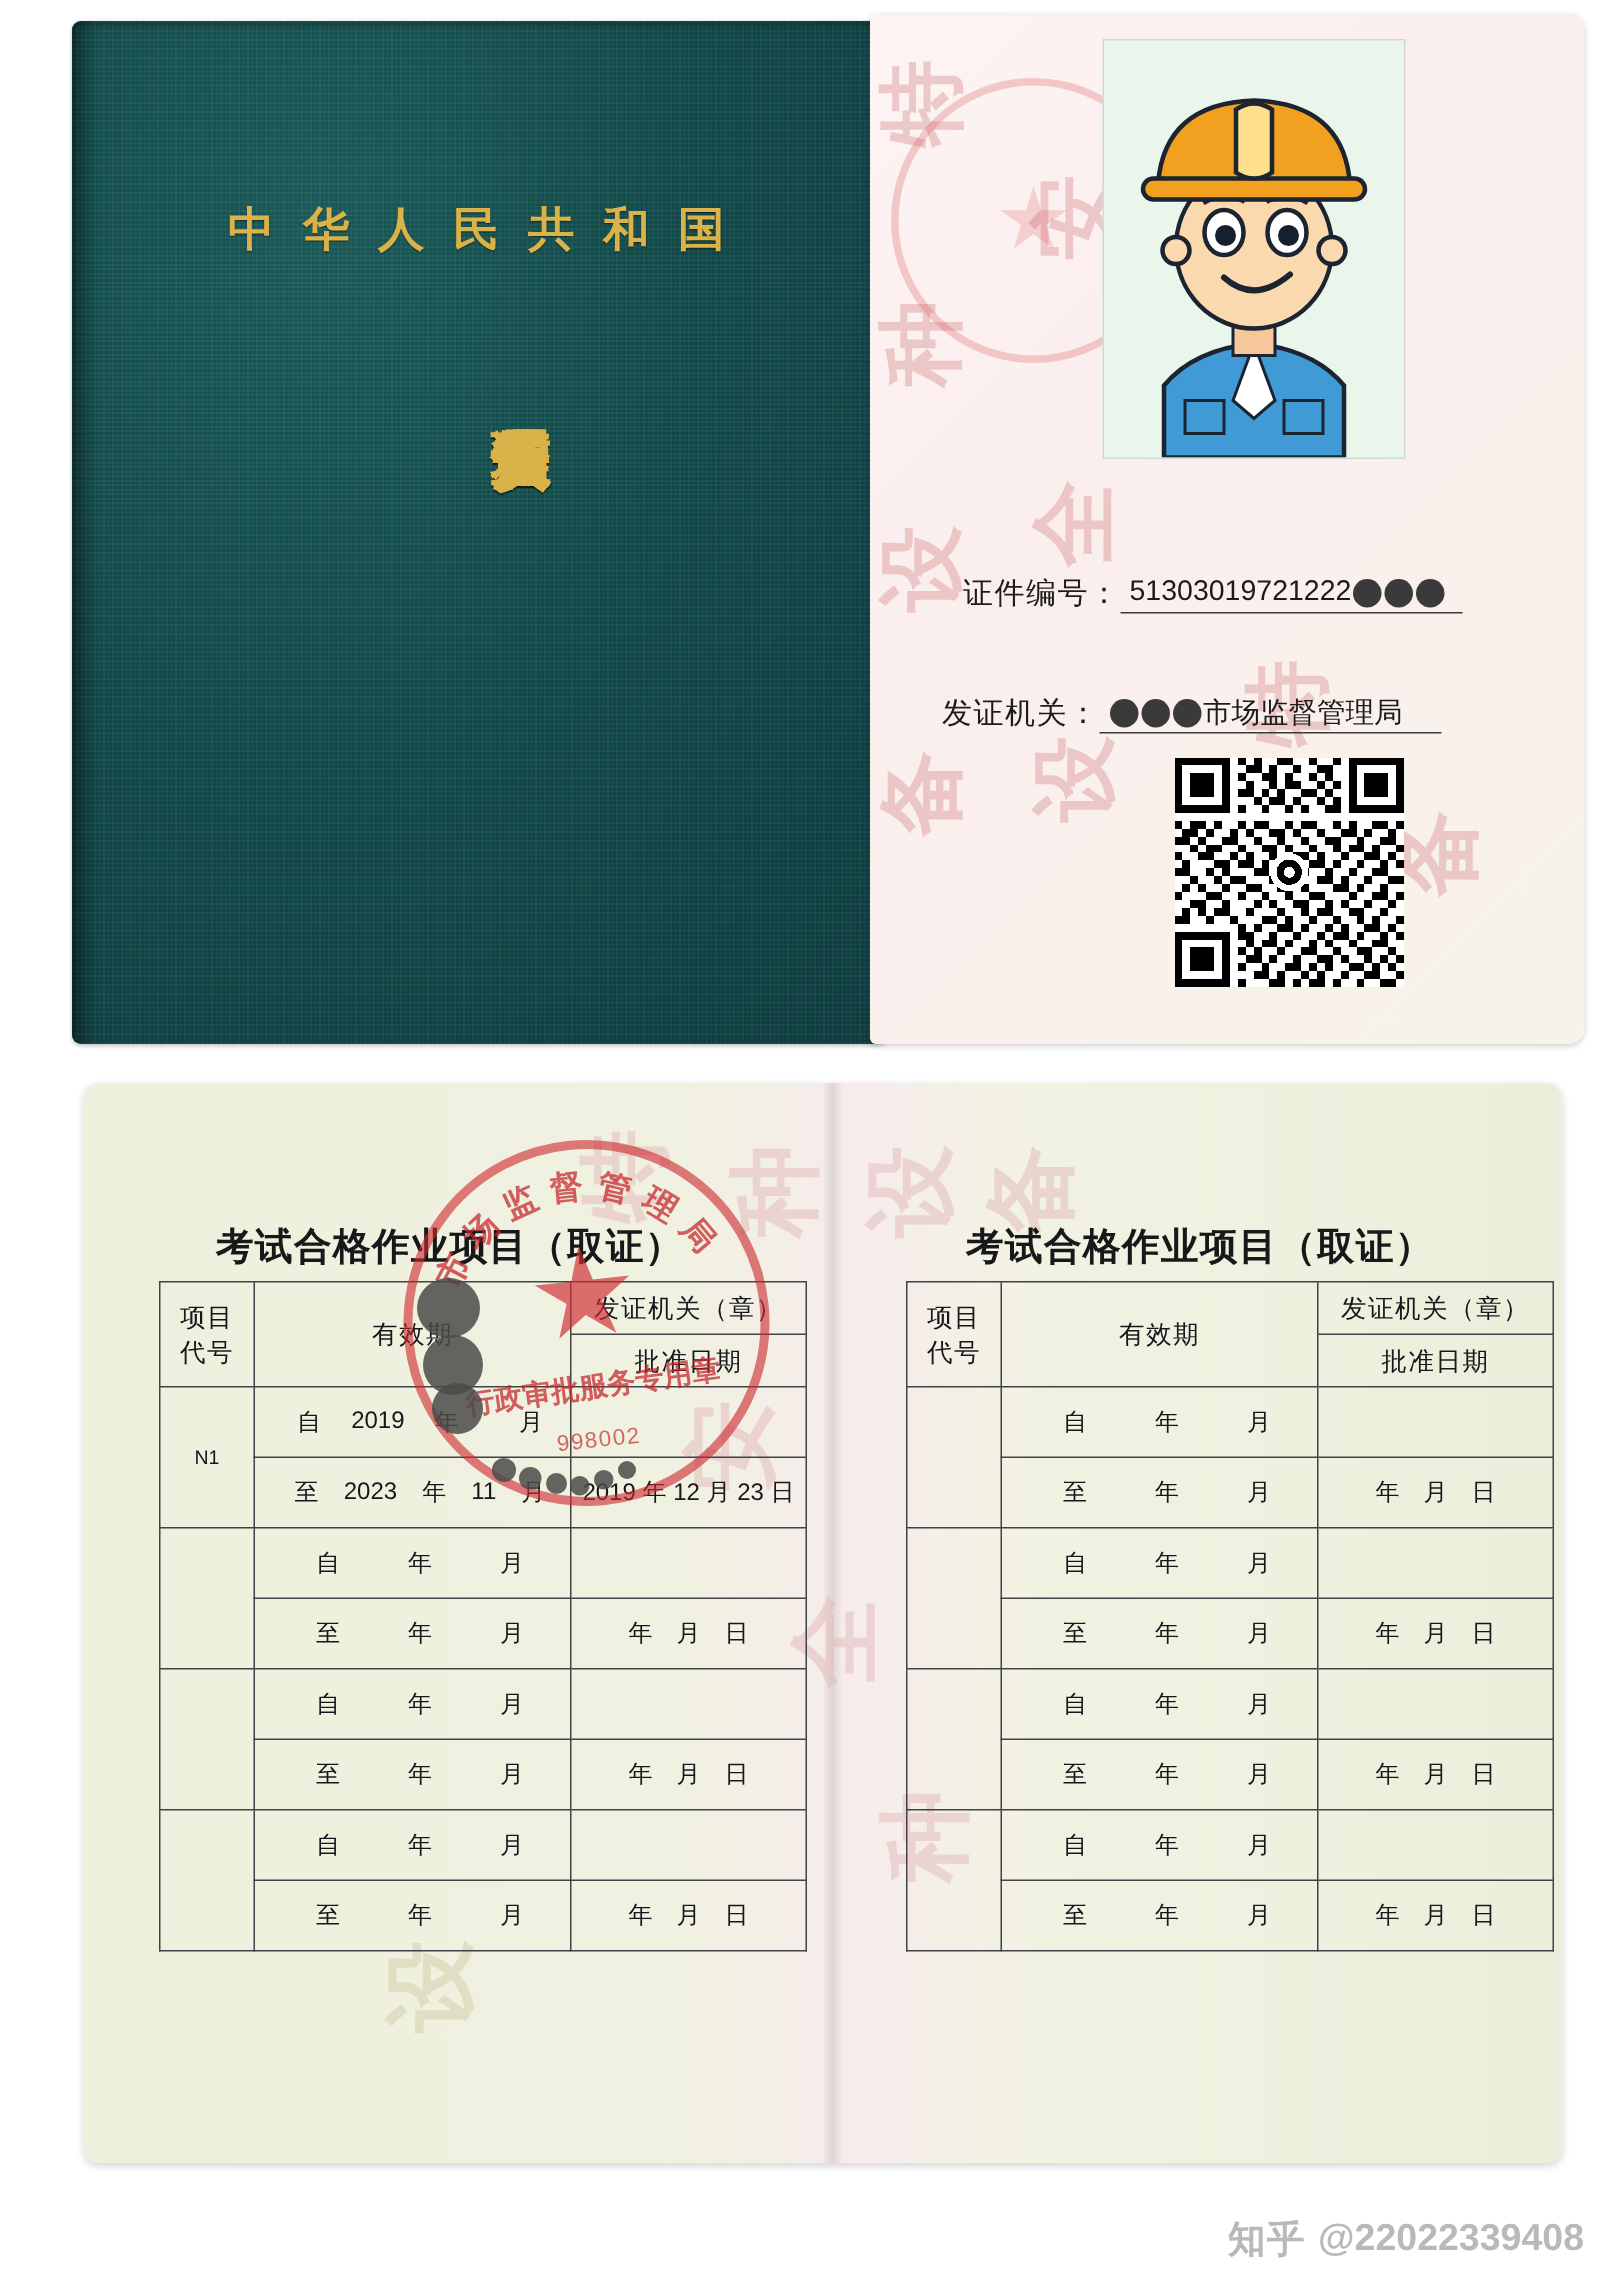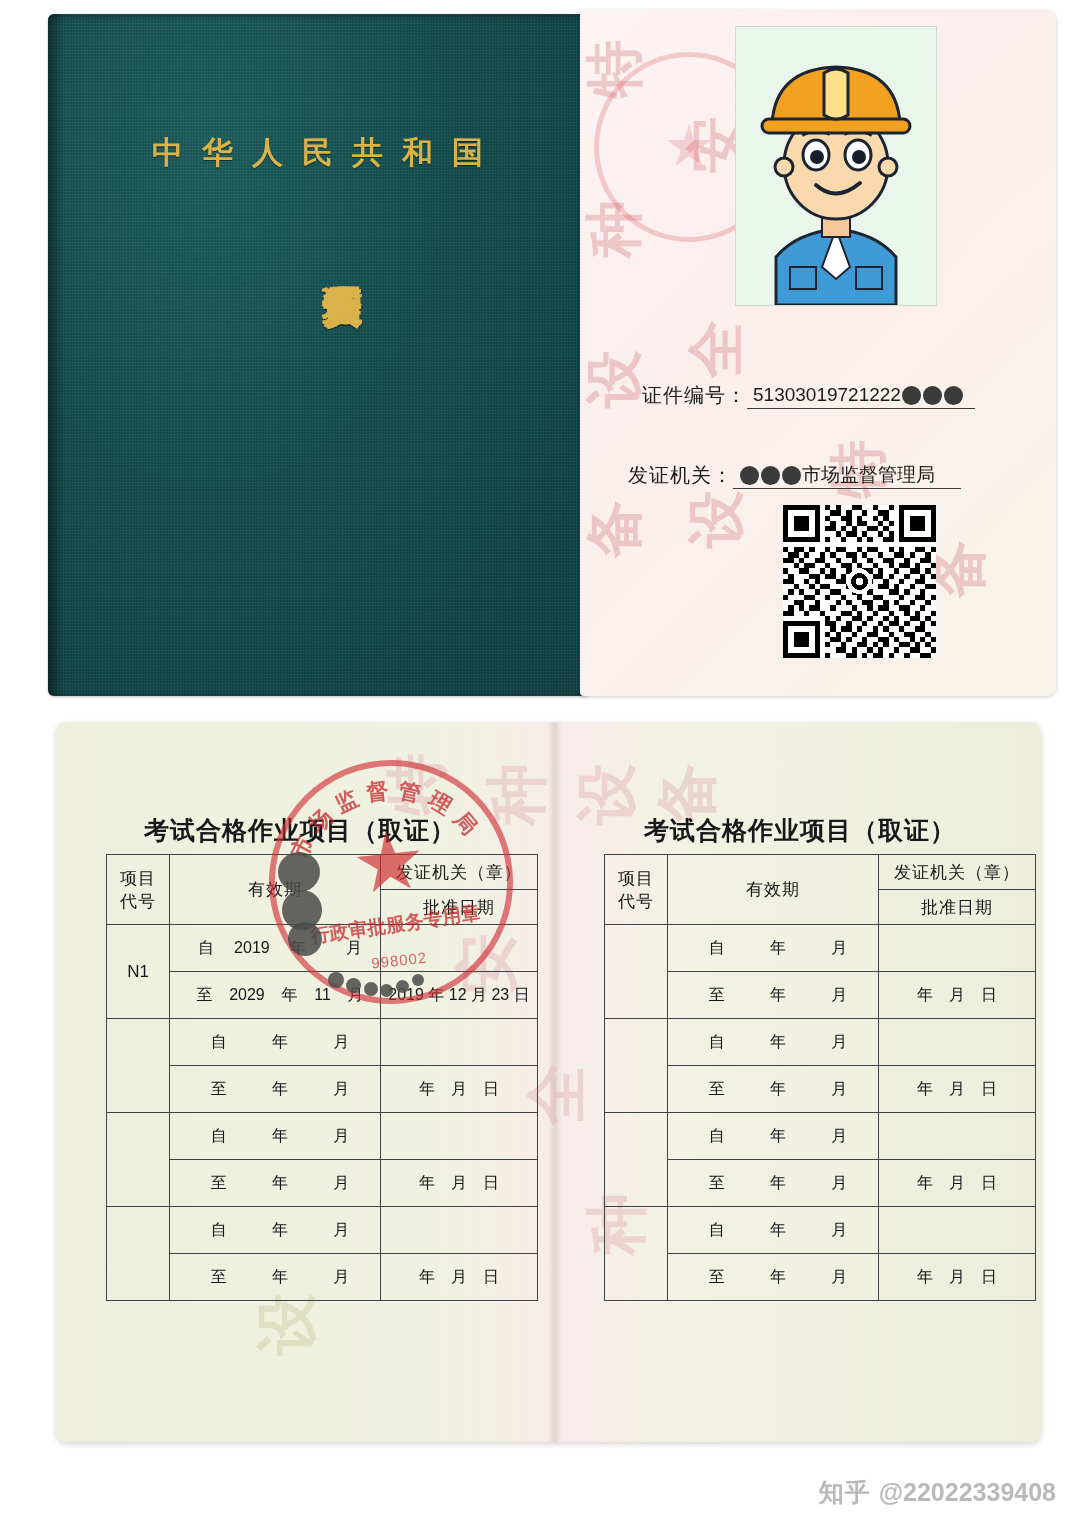--- a/index.html
+++ b/index.html
@@ -28,20 +28,21 @@
     position: absolute;
     left: 48px;
     top: 14px;
     width: 546px;
     height: 682px;
     background:
       radial-gradient(ellipse at 30% 20%, #1c5d5c 0%, #134c4c 45%, #0e3f41 100%);
     border-radius: 6px 10px 10px 6px;
     box-shadow: 0 2px 6px rgba(0,0,0,0.35) inset, 0 1px 3px rgba(0,0,0,0.25);
     overflow: hidden;
+    font-family: Liberation Mono, monospace;
   }
   .cover:before {
     content: "";
     position: absolute;
     left: 0; top: 0; right: 0; bottom: 0;
     background-image:
       repeating-linear-gradient(0deg, rgba(255,255,255,0.035) 0 1px, rgba(0,0,0,0.03) 1px 3px),
       repeating-linear-gradient(90deg, rgba(255,255,255,0.03) 0 1px, rgba(0,0,0,0.025) 1px 3px);
     pointer-events: none;
   }
@@ -667,37 +668,37 @@
           <tr class="hdr-row">
         <td class="cell-code" rowspan="2">项目<br>代号</td>
         <td class="cell-valid" rowspan="2">有效期</td>
         <td class="cell-org">发证机关（章）</td>
       </tr>
       <tr class="hdr-row">
         <td>批准日期</td>
       </tr>
 
       <tr>
-        <td class="row-cell" rowspan="2" style="font-size:17px;">N1</td>
+        <td class="row-cell" rowspan="2" style="font-size:13px;">N1</td>
         <td class="row-cell">
           <div class="inner-split">
             <span class="lbl-left">自</span>
             <span>2019</span>
             <span>年</span>
             <span></span>
             <span>月</span>
           </div>
         </td>
         <td class="row-cell"></td>
       </tr>
       <tr>
         <td class="row-cell">
           <div class="inner-split">
             <span class="lbl-left">至</span>
-            <span>2029</span>
+            <span>2023</span>
             <span>年</span>
             <span>11</span>
             <span>月</span>
           </div>
         </td>
         <td class="row-cell sub">2019 年 12 月 23 日</td>
       </tr>
 
       <tr>
         <td class="row-cell" rowspan="2"></td>

